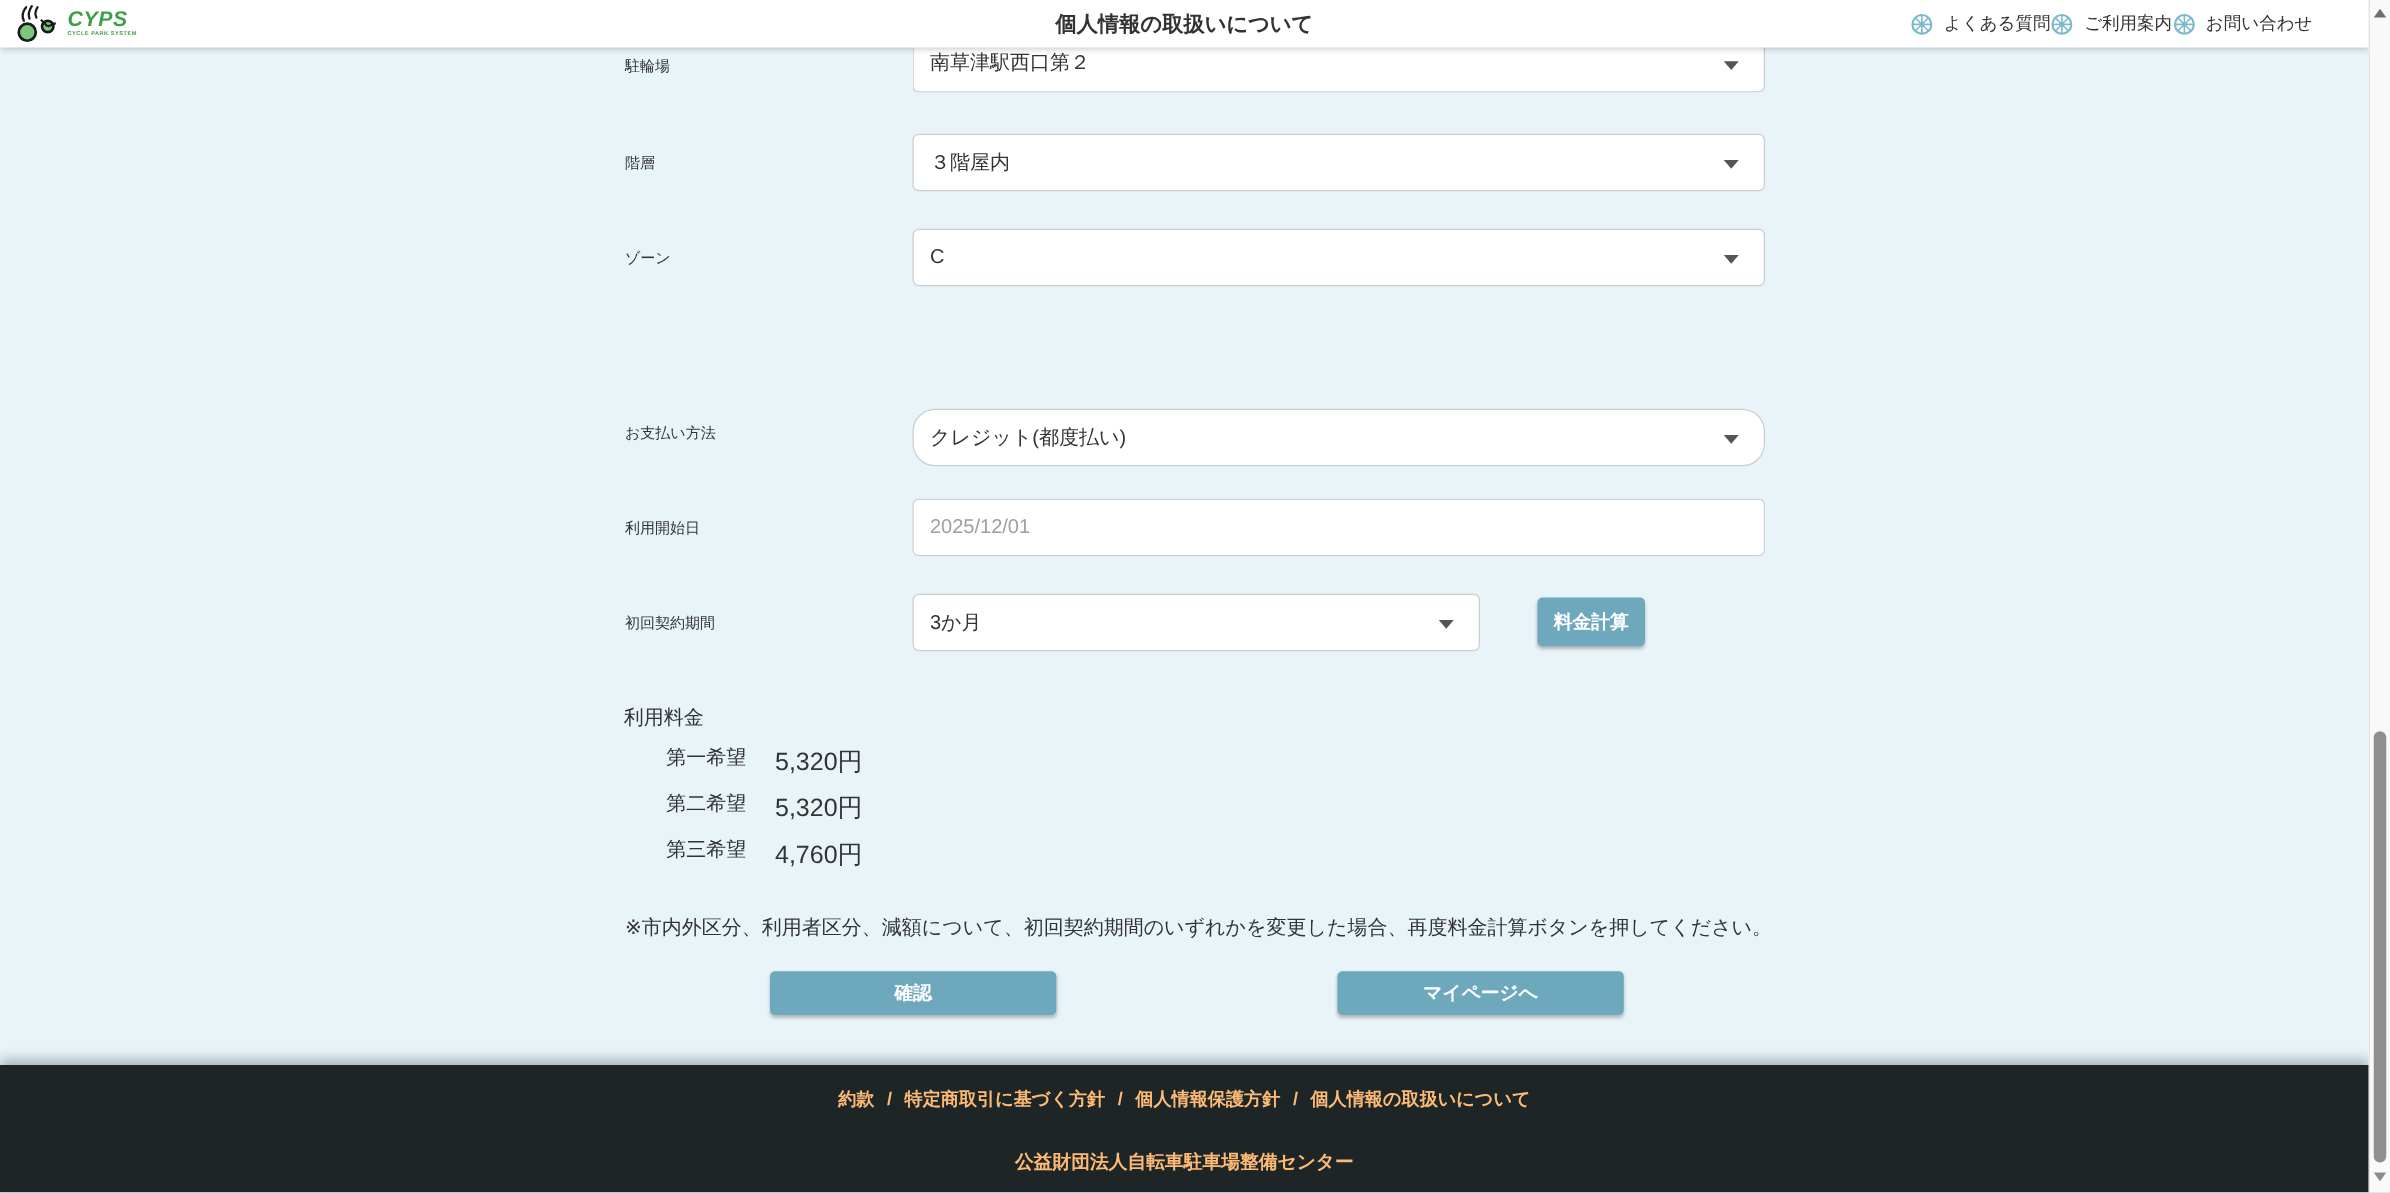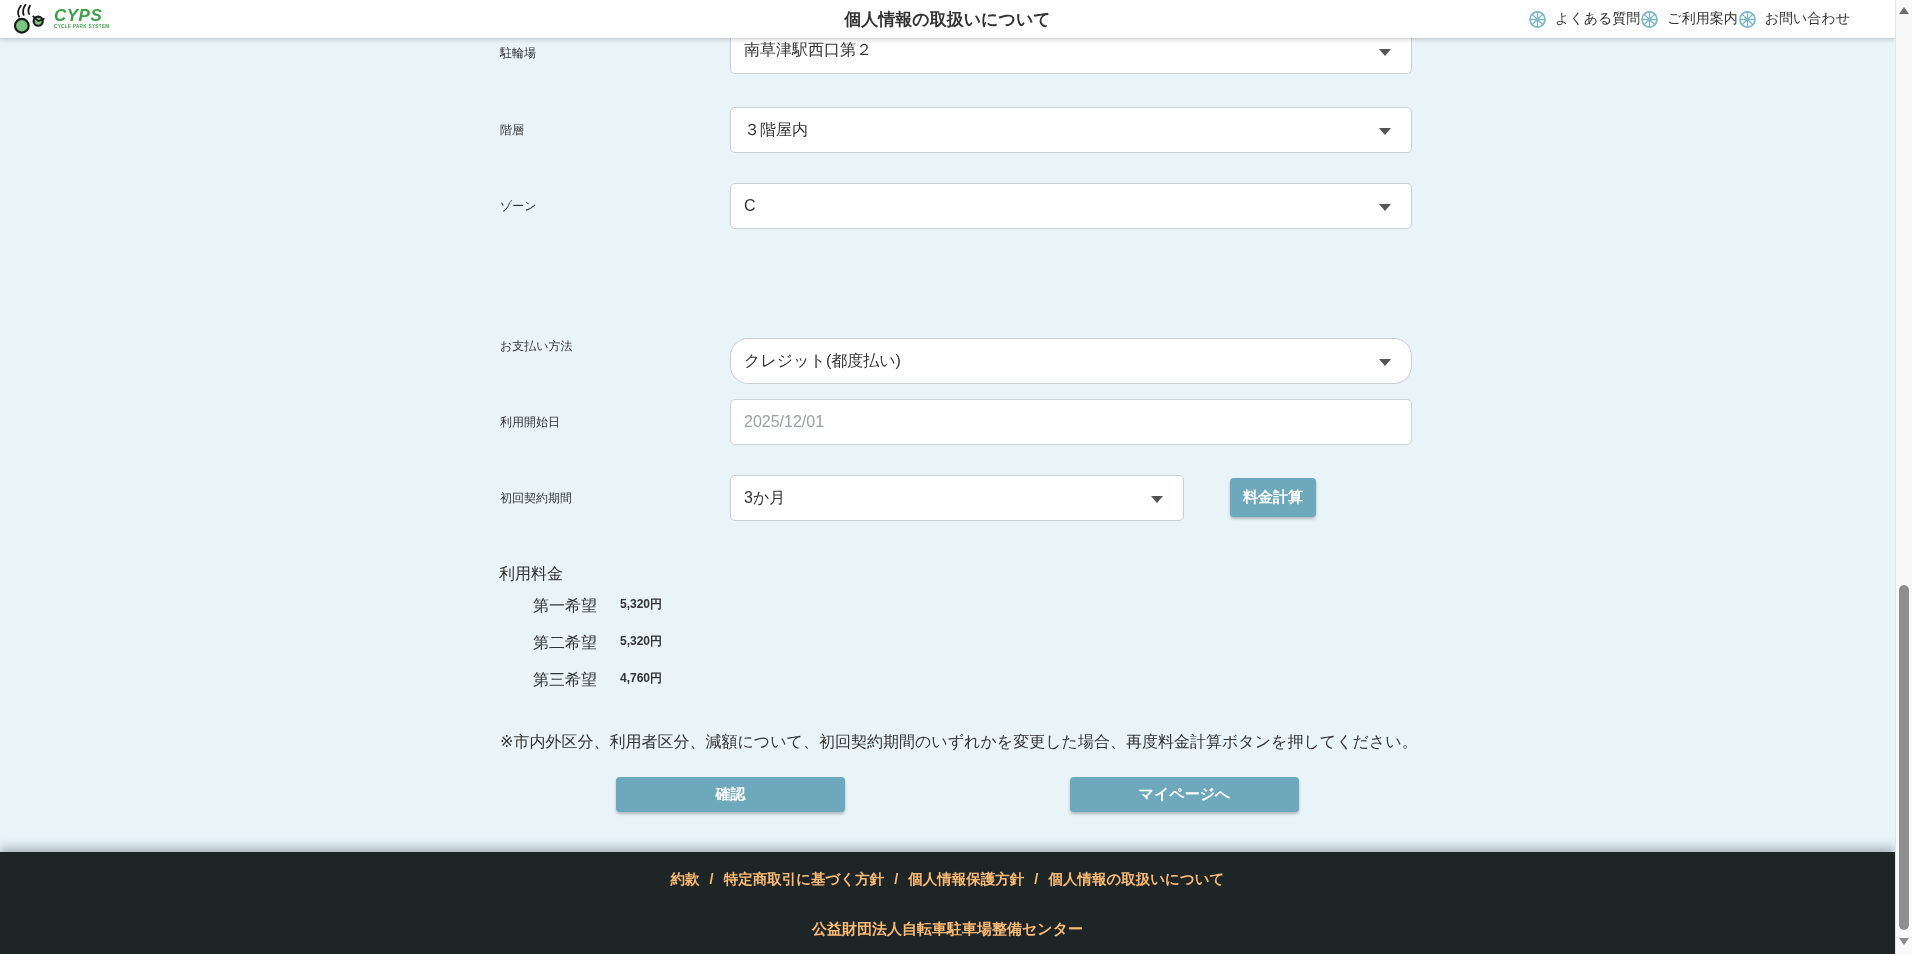--- a/index.html
+++ b/index.html
@@ -55,21 +55,21 @@
     font-family: inherit; font-weight: bold; text-align: center;
     box-shadow: 0 2px 3px rgba(0,0,0,.25); cursor: pointer;
   }
   .calc-btn { position: absolute; left: 1230px; top: 478px; width: 86px; height: 39px; font-size: 15px; }
   .confirm-btn { position: absolute; left: 616px; top: 777px; width: 229px; height: 35px; font-size: 15px; }
   .mypage-btn { position: absolute; left: 1070px; top: 777px; width: 229px; height: 35px; font-size: 15px; }
   
   .fees-title { position: absolute; left: 499px; top: 564px; font-size: 16px; }
   .fee-row { position: absolute; left: 533px; display: flex; }
   .fee-label { width: 87px; font-size: 16px; }
-  .fee-value { font-size: 12px; font-weight: bold; }
+  .fee-value { font-size: 20px; }
   .note { position: absolute; left: 500px; top: 732px; font-size: 16px; color: #333; }
   
   .footer {
     position: absolute; left: 0; top: 852px; width: 1895px; height: 102px;
     background: #1d2527; color: #fdba74;
     box-shadow: 0 -5px 9px rgba(90,110,120,.45);
   }
   .footer-links { position: absolute; top: 18px; width: 100%; text-align: center; font-size: 14.5px; font-weight: bold; }
   .footer-links span { cursor: pointer; }
   .footer-sep { margin: 0 6px; cursor: default; }
@@ -111,21 +111,21 @@
   <div>
     <div class="row-label" style="top:198px;">ゾーン</div>
     <div class="field" style="top:183px;">
       <span>C</span>
       <span class="caret"></span>
     </div>
   </div>
 
   <div>
     <div class="row-label" style="top:338px;">お支払い方法</div>
-    <div class="field" style="top:338px;border-radius:18px;">
+    <div class="field" style="top:327px;border-radius:18px;">
       <span>クレジット(都度払い)</span>
       <span class="caret"></span>
     </div>
   </div>
 
   <div>
     <div class="row-label" style="top:414px;">利用開始日</div>
     <div class="field readonly" style="top:399px;">
       <span>2025/12/01</span>
     </div>

